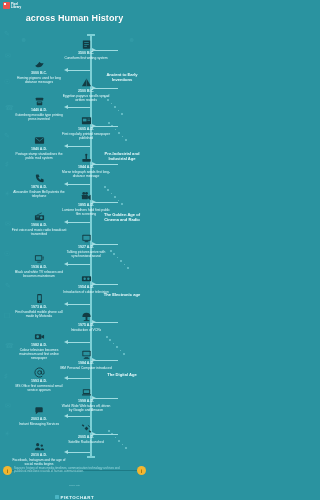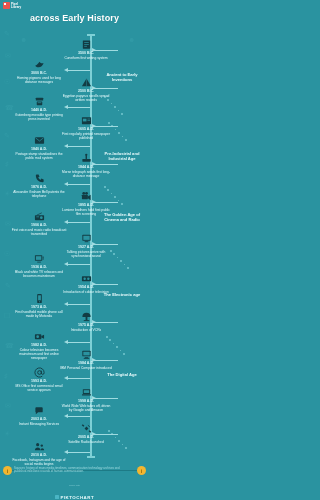--- a/index.html
+++ b/index.html
@@ -152,21 +152,21 @@
 
 <div class="logo">
   <span class="logo-mark"></span>
   <span class="logo-txt">
     <span>Pixel</span>
     <span>Library</span>
   </span>
 </div>
 
 <div class="title">
-  <div>across Early History</div>
+  <div>across Human History</div>
 </div>
 
 <div class="axis"></div>
 <div class="axis-cap" style="top:34px;"></div>
 <div class="axis-cap" style="top:456px;"></div>
 
 <div class="dots" id="dots-a" style="left:104px;top:96px;">
     <i style="left: 0px; top: 0px;"></i>
     <i style="left: 3.4px; top: 3.4px;"></i>
     <i style="left: 6.8px; top: 6.8px;"></i>

